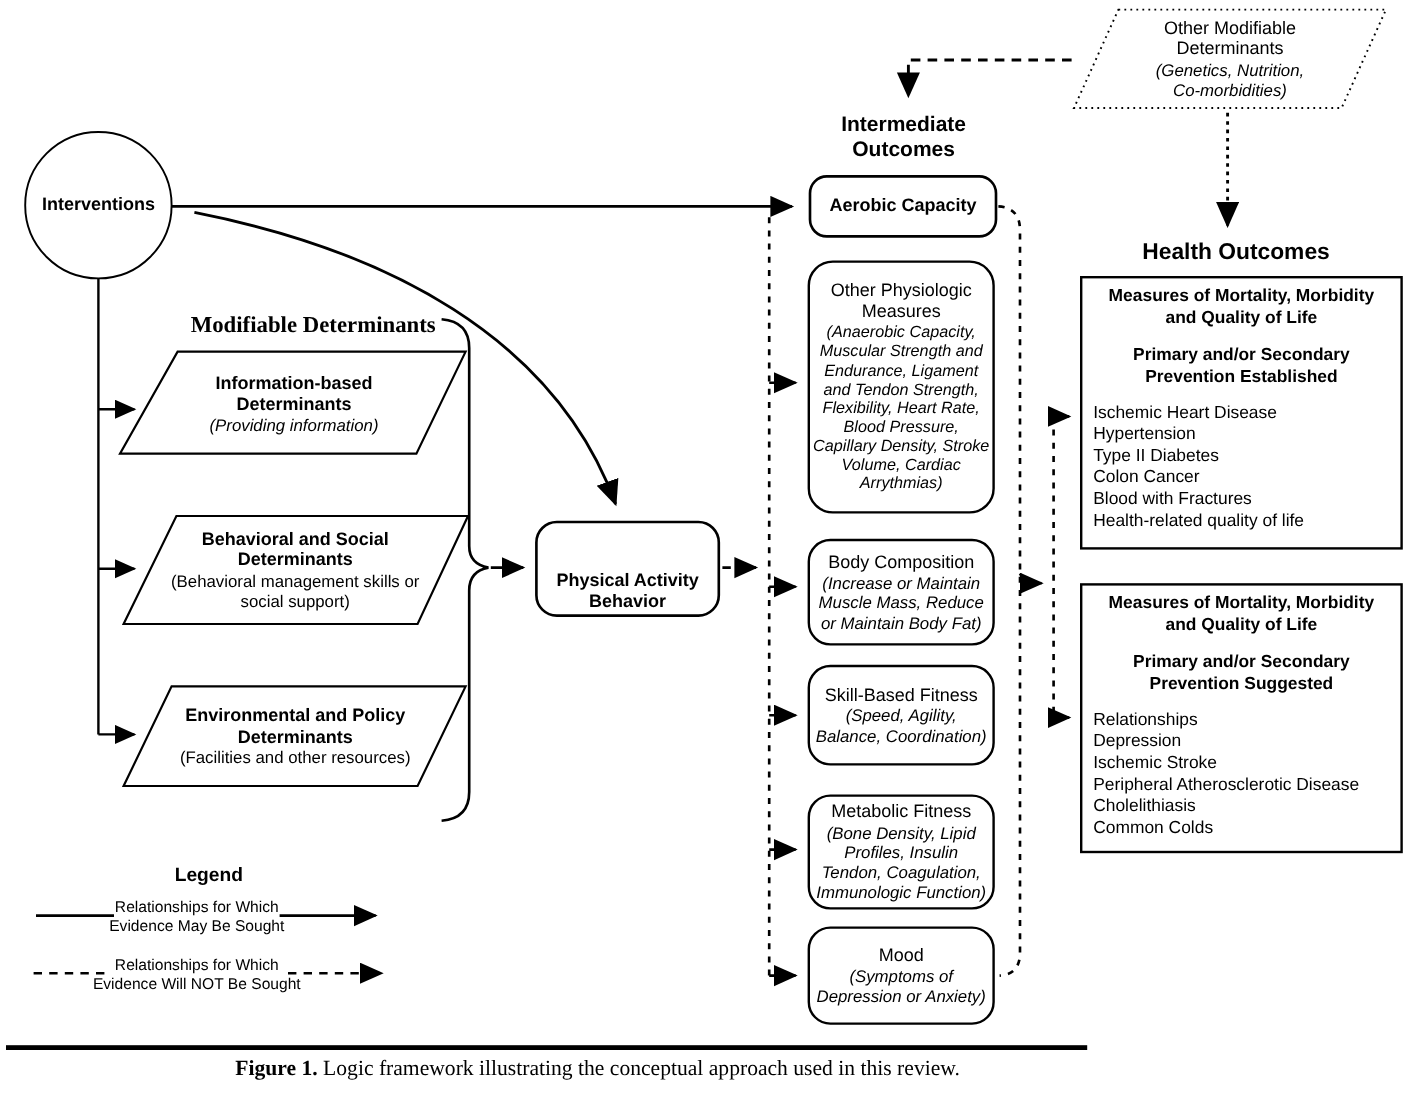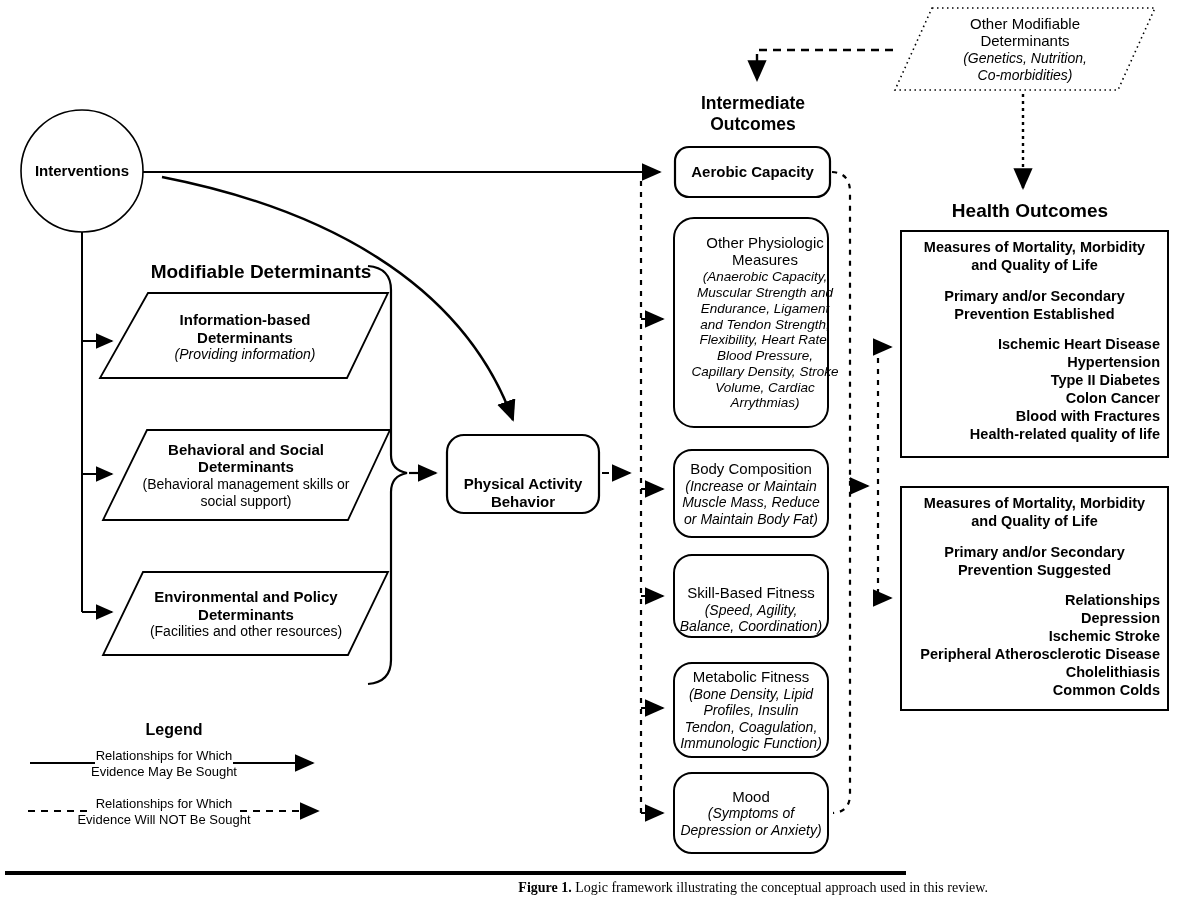--- a/index.html
+++ b/index.html
@@ -13,24 +13,24 @@
   .h-lg{font-size:19px;font-weight:bold;}
   .h-md{font-size:17.5px;font-weight:bold;line-height:1.2;}
   .node-title{font-size:15px;}
   .node-title-b{font-size:15px;font-weight:bold;}
   .detail{font-size:14px;}
   .detail-sm{font-size:13.5px;line-height:1.17;}
   .ho-box{position:absolute;display:flex;flex-direction:column;align-items:stretch;
           padding:8px 8px 4px 8px;box-sizing:border-box;}
   .ho-title{font-weight:bold;font-size:14.5px;text-align:center;line-height:1.22;}
   .ho-sub{font-weight:bold;font-size:14.5px;text-align:center;line-height:1.22;margin-top:14px;}
-  .ho-list{margin-top:12px;text-align:right;font-size:14.5px;line-height:1.24;padding-left:2px;font-weight:bold;}
+  .ho-list{margin-top:12px;text-align:left;font-size:14.5px;line-height:1.24;padding-left:2px;}
   .legend-label{font-size:13px;line-height:1.2;}
   .caption{position:absolute;left:8px;top:880px;width:980px;
-           font-family:"Liberation Serif",serif;font-size:14px;text-align:right;}
+           font-family:"Liberation Serif",serif;font-size:18px;text-align:center;}
   .rule{position:absolute;left:5px;top:871px;width:901px;height:4px;background:#000;}
 </style>
 </head>
 <body>
 
 <div id="fig">
 
   <svg class="layer" width="1187" height="915" viewBox="0 0 1187 915">
     <defs>
       <marker id="ah" markerWidth="10" markerHeight="9" refX="8.2" refY="4" orient="auto">
@@ -89,21 +89,21 @@
     <path d="M30,763 L95,763" stroke="#000" stroke-width="2.2" fill="none"></path>
     <path d="M233,763 L313,763" stroke="#000" stroke-width="2.2" fill="none" marker-end="url(#ah)"></path>
     <path d="M28,811 L90,811" stroke="#000" stroke-width="2.2" fill="none" stroke-dasharray="7,6"></path>
     <path d="M240,811 L318,811" stroke="#000" stroke-width="2.2" fill="none" stroke-dasharray="7,6" marker-end="url(#ah)"></path>
   </svg>
 
   <div class="t node-title-b" style="left:22px;top:111px;width:120px;height:120px;">
     <span>Interventions</span>
   </div>
 
-  <div class="t h-lg" style="left:130px;top:259px;width:262px;height:26px;">Modifiable Determinants</div>
+  <div class="t h-lg" style="left:130px;top:259px;width:262px;height:26px;font-family:Liberation Serif, serif;">Modifiable Determinants</div>
 
   <div class="t" style="left:120px;top:297px;width:250px;height:80px;">
     <div class="node-title-b" style="max-width:190px;">Information-based Determinants</div>
     <div class="detail i" style="max-width:220px;">(Providing information)</div>
   </div>
 
   <div class="t" style="left:112px;top:432px;width:268px;height:86px;">
     <div class="node-title-b" style="max-width:190px;">Behavioral and Social Determinants</div>
     <div class="detail" style="max-width:242px;">(Behavioral management skills or social support)</div>
   </div>
@@ -116,31 +116,31 @@
   <div class="t node-title-b" style="left:450px;top:437px;width:146px;height:74px;">
     <span style="max-width:130px;margin-top:38px;">Physical Activity Behavior</span>
   </div>
 
   <div class="t h-md" style="left:683px;top:90px;width:140px;height:48px;">
     <span style="max-width:120px;">Intermediate Outcomes</span>
   </div>
 
   <div class="t node-title-b" style="left:677px;top:149px;width:151px;height:46px;">Aerobic Capacity</div>
 
-  <div class="t" style="left:691px;top:221px;width:148px;height:203px;">
+  <div class="t" style="left:677px;top:221px;width:148px;height:203px;">
     <div class="node-title" style="max-width:125px;">Other Physiologic Measures</div>
     <div class="detail-sm i" style="max-width:148px;">(Anaerobic Capacity, Muscular Strength and Endurance, Ligament and Tendon Strength, Flexibility, Heart Rate, Blood Pressure, Capillary Density, Stroke Volume, Cardiac Arrythmias)</div>
   </div>
 
   <div class="t" style="left:677px;top:452px;width:148px;height:83px;">
     <div class="node-title">Body Composition</div>
     <div class="detail i" style="max-width:150px;">(Increase or Maintain Muscle Mass, Reduce or Maintain Body Fat)</div>
   </div>
 
-  <div class="t" style="left:677px;top:557px;width:148px;height:78px;justify-content:flex-end;">
+  <div class="t" style="left:677px;top:557px;width:148px;height:78px;">
     <div class="node-title">Skill-Based Fitness</div>
     <div class="detail i" style="max-width:155px;">(Speed, Agility, Balance, Coordination)</div>
   </div>
 
   <div class="t" style="left:677px;top:665px;width:148px;height:90px;">
     <div class="node-title">Metabolic Fitness</div>
     <div class="detail i" style="max-width:152px;">(Bone Density, Lipid Profiles, Insulin Tendon, Coagulation, Immunologic Function)</div>
   </div>
 
   <div class="t" style="left:677px;top:775px;width:148px;height:76px;">

